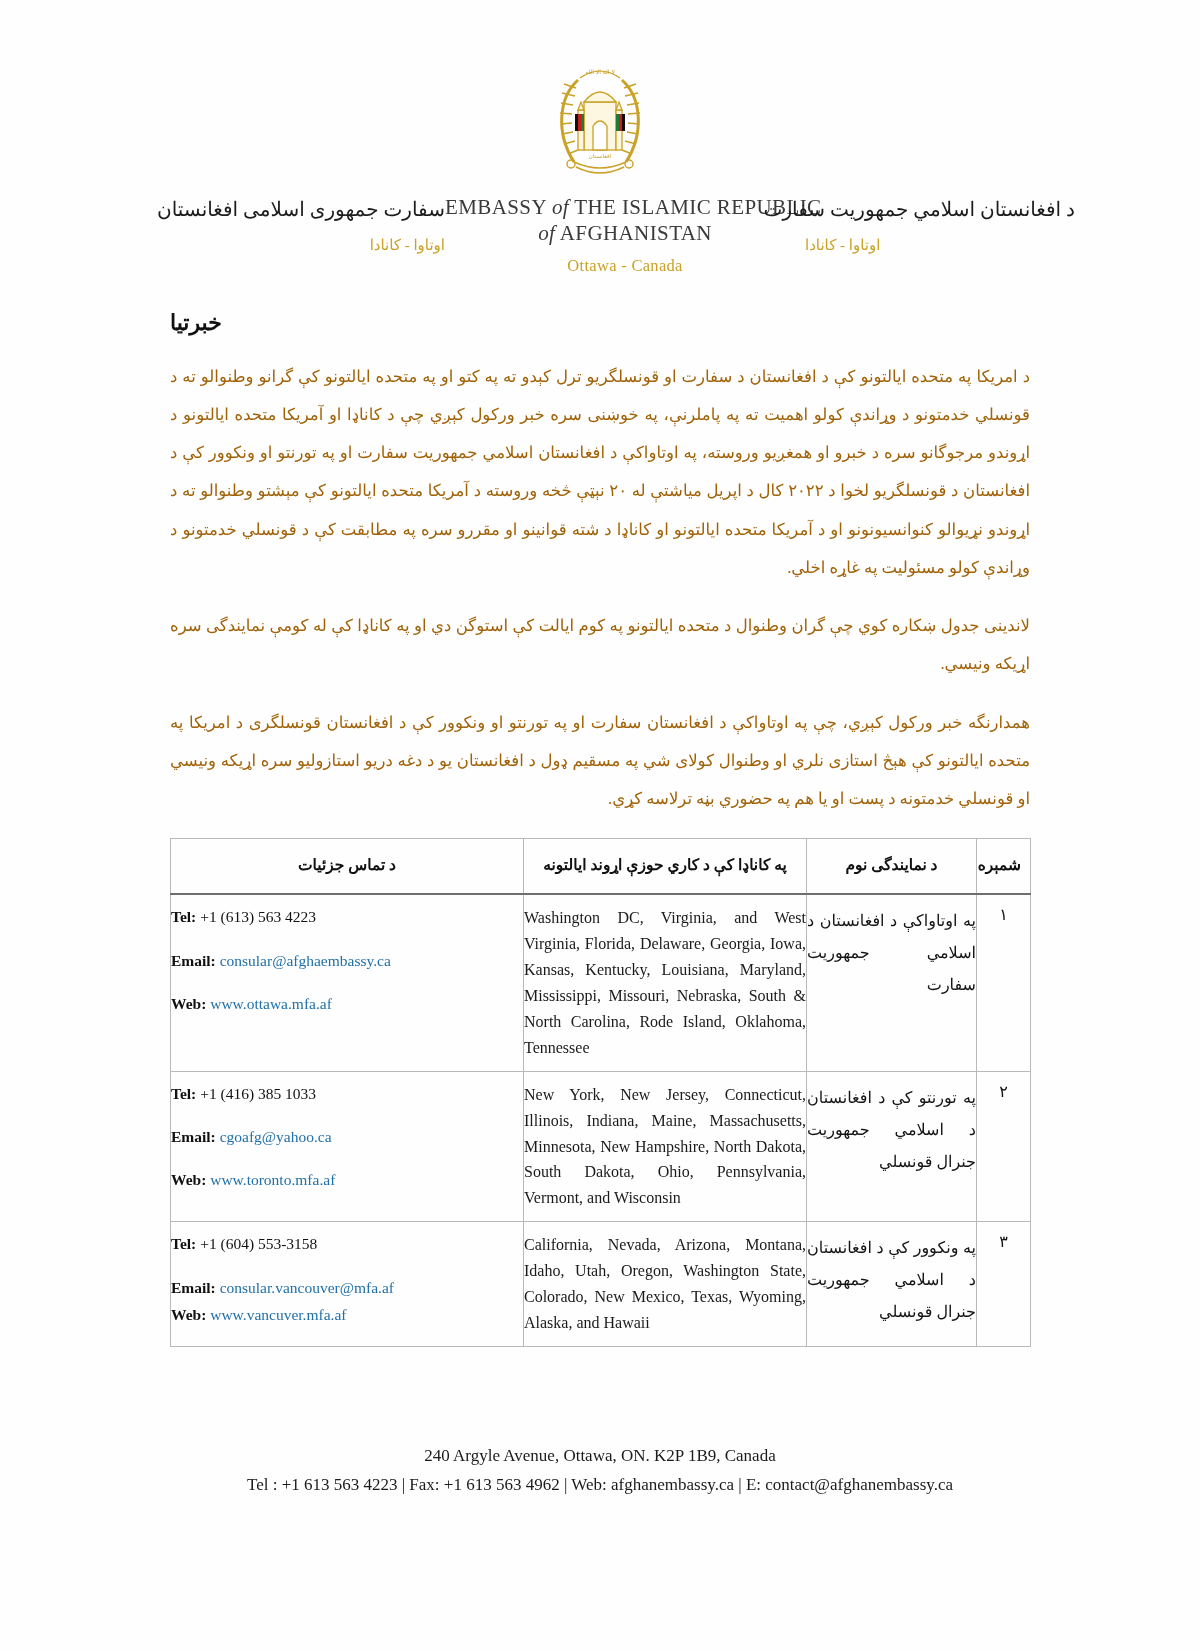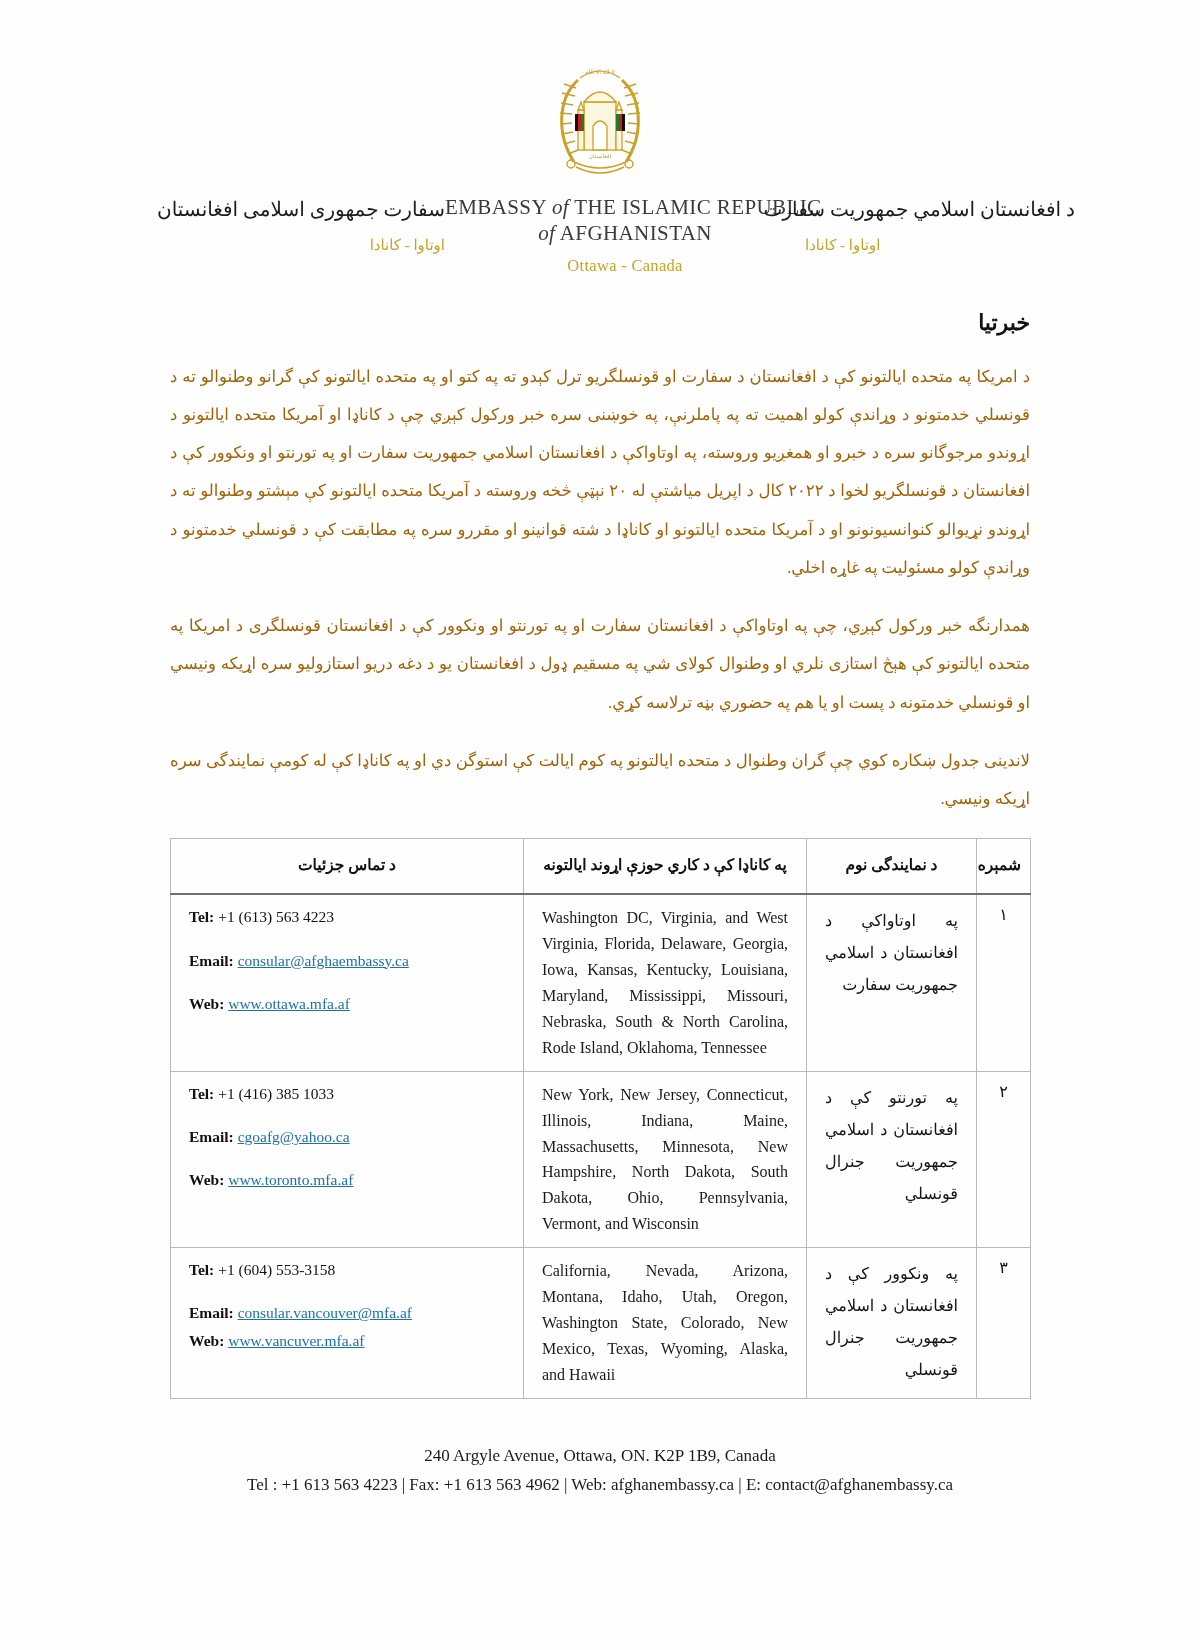--- a/index.html
+++ b/index.html
@@ -81,21 +81,21 @@
     margin-top: 9px;
     letter-spacing: .3px;
   }
 
   
   .content {
     padding: 0 170px;
     margin-top: 34px;
   }
   .doc-title {
-    text-align: right;
+    text-align: left;
     direction: rtl;
     font-size: 22px;
     font-weight: bold;
     color: #111;
     margin-bottom: 22px;
   }
   .para {
     direction: rtl;
     text-align: justify;
     font-size: 16.5px;
@@ -112,21 +112,21 @@
   }
   table.reps {
     width: 100%;
     border-collapse: collapse;
     direction: rtl;
     table-layout: fixed;
   }
   table.reps th, table.reps td {
     border: 1px solid #b9b9b9;
     vertical-align: top;
-    padding: 10px 18px;
+    padding: 10px 0;
   }
   table.reps thead th {
     border-bottom: 2px solid #6f6f6f;
     font-size: 15.5px;
     font-weight: bold;
     color: #111;
     line-height: 1.8;
     padding: 12px 9px 14px 9px;
   }
   .col-no     { width: 54px; }
@@ -165,21 +165,20 @@
     padding-top: 15px;
     padding-right: 14px;
     padding-left: 16px;
   }
   .ct-line { margin-bottom: 20px; }
   .ct-line:last-child { margin-bottom: 4px; }
   .ct-line.tight { margin-bottom: 4px; }
   .ct-label { font-weight: bold; }
   .ct-link {
     color: #1f6fa8;
-    text-decoration: underline;
     word-break: break-all;
   }
 
   
   .footer {
     position: absolute;
     left: 0;
     right: 0;
     bottom: 150px;
     text-align: center;
@@ -261,22 +260,22 @@
       <div class="head-side right">
         <div class="head-ar-1">د افغانستان اسلامي جمهوریت سفارت</div>
         <div class="head-ar-2">اوتاوا - کانادا</div>
       </div>
     </div>
   </div>
 
   <div class="content">
     <div class="doc-title">خبرتیا</div>
     <p class="para">د امریکا په متحده ایالتونو کې د افغانستان د سفارت او قونسلگریو ترل کېدو ته په کتو او په متحده ایالتونو کې گرانو وطنوالو ته د قونسلي خدمتونو د وړاندې کولو اهمیت ته په پاملرنې، په خوښنی سره خبر ورکول کېږي چې د کاناډا او آمریکا متحده ایالتونو د اړوندو مرجوگانو سره د خبرو او همغږیو وروسته، په اوتاواکې د افغانستان اسلامي جمهوریت سفارت او په تورنتو او ونکوور کې د افغانستان د قونسلگریو لخوا د ۲۰۲۲ کال د اپریل میاشتې له ۲۰ نېټې څخه وروسته د آمریکا متحده ایالتونو کې مېشتو وطنوالو ته د اړوندو نړیوالو کنوانسیونونو او د آمریکا متحده ایالتونو او کاناډا د شته قوانینو او مقررو سره په مطابقت کې د قونسلي خدمتونو د وړاندې کولو مسئولیت په غاړه اخلي.</p>
+    <p class="para">لاندینی جدول ښکاره کوي چې گران وطنوال د متحده ایالتونو په کوم ایالت کې استوگن دي او په کاناډا کې له کومې نمایندگی سره اړیکه ونیسي.</p>
     <p class="para">همدارنگه خبر ورکول کېږي، چې په اوتاواکې د افغانستان سفارت او په تورنتو او ونکوور کې د افغانستان قونسلگری د امریکا په متحده ایالتونو کې هېڅ استازی نلري او وطنوال کولای شي په مسقیم ډول د افغانستان یو د دغه دریو استازولیو سره اړیکه ونیسي او قونسلي خدمتونه د پست او یا هم په حضوري بڼه ترلاسه کړي.</p>
-    <p class="para">لاندینی جدول ښکاره کوي چې گران وطنوال د متحده ایالتونو په کوم ایالت کې استوگن دي او په کاناډا کې له کومې نمایندگی سره اړیکه ونیسي.</p>
   </div>
 
   <div class="tbl-wrap">
     <table class="reps">
       <colgroup>
         <col class="col-no">
         <col class="col-name">
         <col class="col-juris">
         <col class="col-contact">
       </colgroup>

